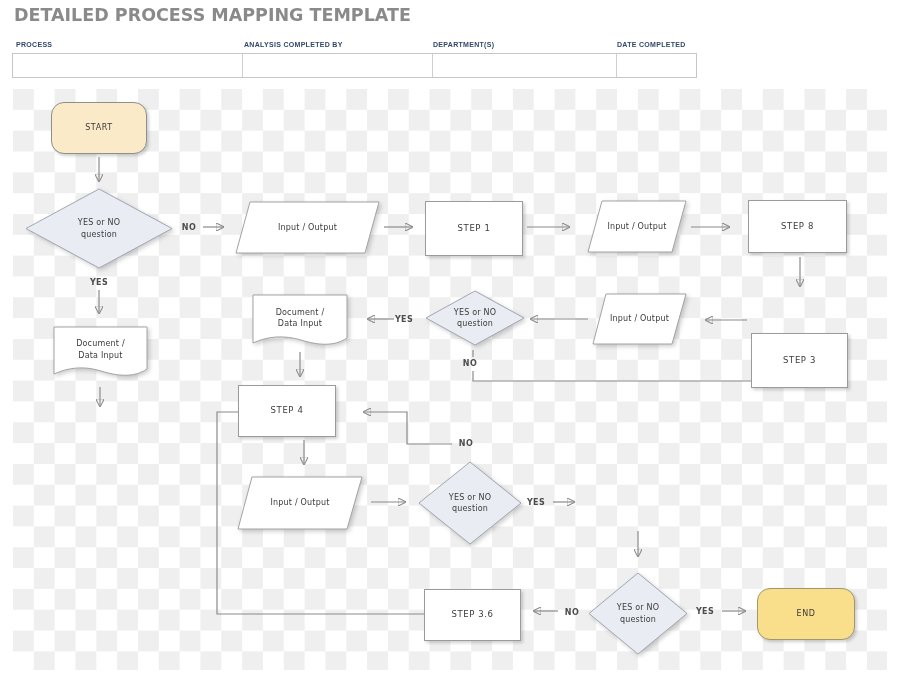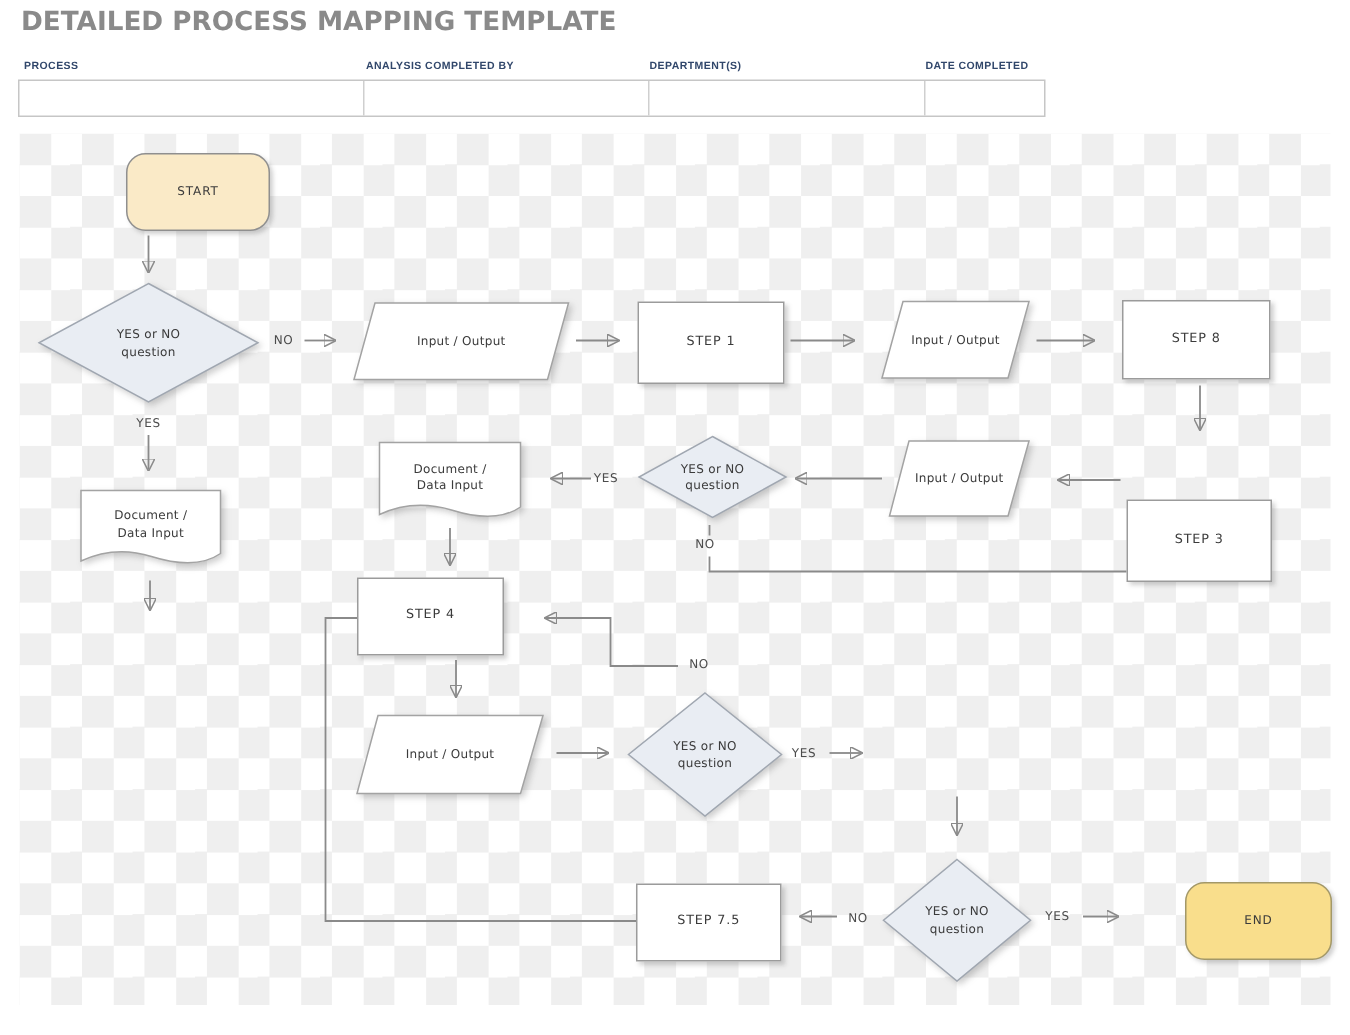--- a/index.html
+++ b/index.html
@@ -17,29 +17,29 @@
   .form-cell:last-child{border-right:none;}
   
   .checker{position:absolute;left:13px;top:89px;width:874px;height:581px;
            background:conic-gradient(#ffffff 0 25%, #efefef 0 50%, #ffffff 0 75%, #efefef 0) 0 0 / 41.66px 41.66px;}
   
   .wires{position:absolute;left:0;top:0;pointer-events:none;}
   .wires path{fill:none;stroke:#8a8a8a;stroke-width:1.2;}
   .node{position:absolute;display:flex;align-items:center;justify-content:center;}
   .rect-node{background:#ffffff;border:1px solid #9b9b9b;box-shadow:2px 2px 3px rgba(90,90,90,.28);
              box-sizing:border-box;}
-  .term{border-radius:13px;margin-left:33px;}
+  .term{border-radius:13px;}
   .node svg{position:absolute;inset:0;filter:drop-shadow(2px 2px 2px rgba(90,90,90,.30));}
   .lbl{position:relative;font-size:8px;color:#3b3b3b;text-align:center;line-height:1.4;
        letter-spacing:.2px;}
   .step .lbl{font-size:8.5px;letter-spacing:.6px;}
   .wrap70 .lbl{width:70px;}
   .wrap66 .lbl{width:66px;}
   .doc .lbl{top:-4px;}
-  .edge-lbl{position:absolute;transform:translate(-50%,-50%);font-size:8px;font-weight:normal;
+  .edge-lbl{position:absolute;transform:translate(-50%,-50%);font-size:8px;font-weight:bold;
             color:#4c4c4c;letter-spacing:.4px;white-space:nowrap;}
 </style>
 </head>
 <body>
 
 <div class="stage">
 
   <div class="title">DETAILED PROCESS MAPPING TEMPLATE</div>
   <span class="col-label" style="left:16px">PROCESS</span>
   <span class="col-label" style="left:244px">ANALYSIS COMPLETED BY</span>
@@ -163,21 +163,21 @@
 
   <div class="node wrap66" style="left:418px;top:461px;width:104px;height:84px;">
     <svg width="104" height="84">
       <polygon points="52,1 103,42 52,83 1,42" fill="#e9edf3" stroke="#a0a7b1" stroke-width="1"></polygon>
     </svg>
     <div class="lbl">YES or NO question</div>
   </div>
 
 
   <div class="node rect-node step" style="left:424px;top:589px;width:97px;height:52px;">
-    <div class="lbl">STEP 7.5</div>
+    <div class="lbl">STEP 3.6</div>
   </div>
 
   <div class="node wrap66" style="left:588px;top:572px;width:100px;height:83px;">
     <svg width="100" height="83">
       <polygon points="50,1 99,41.5 50,82 1,41.5" fill="#e9edf3" stroke="#a0a7b1" stroke-width="1"></polygon>
     </svg>
     <div class="lbl">YES or NO question</div>
   </div>
 
   <div class="node rect-node term" style="left:757px;top:588px;width:98px;height:52px;background:#f9de8c;border-color:#a39868;">

